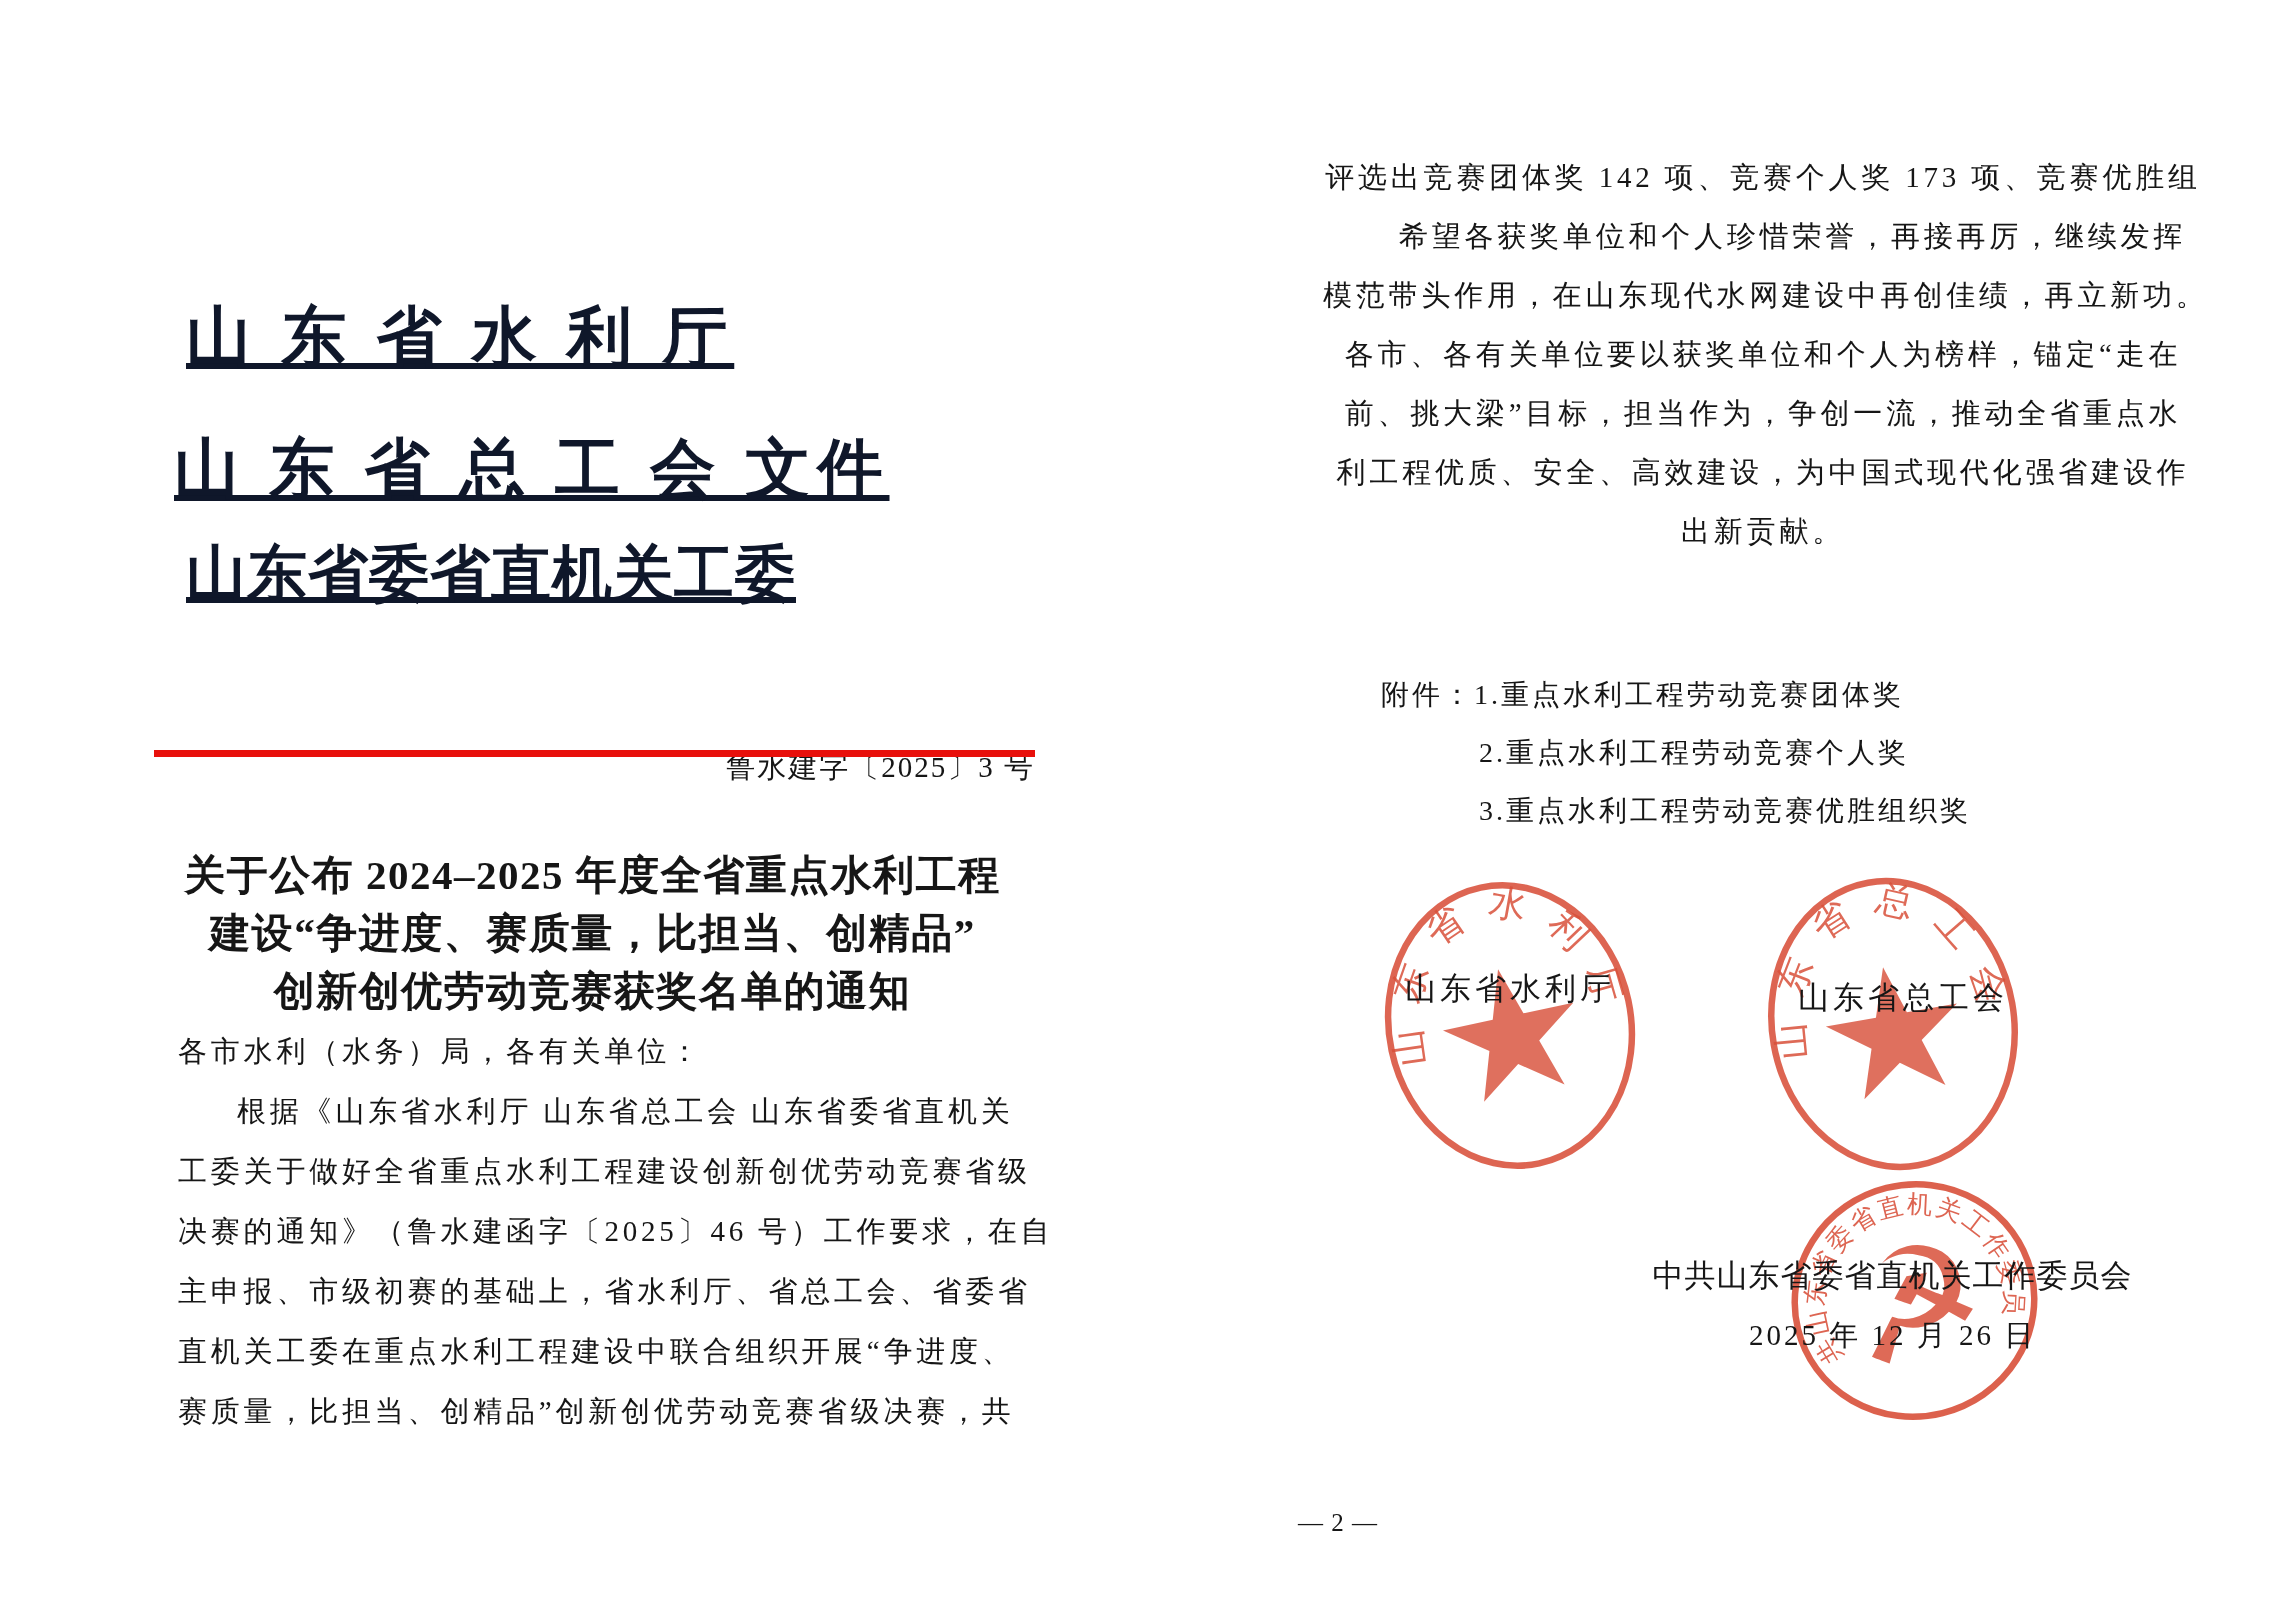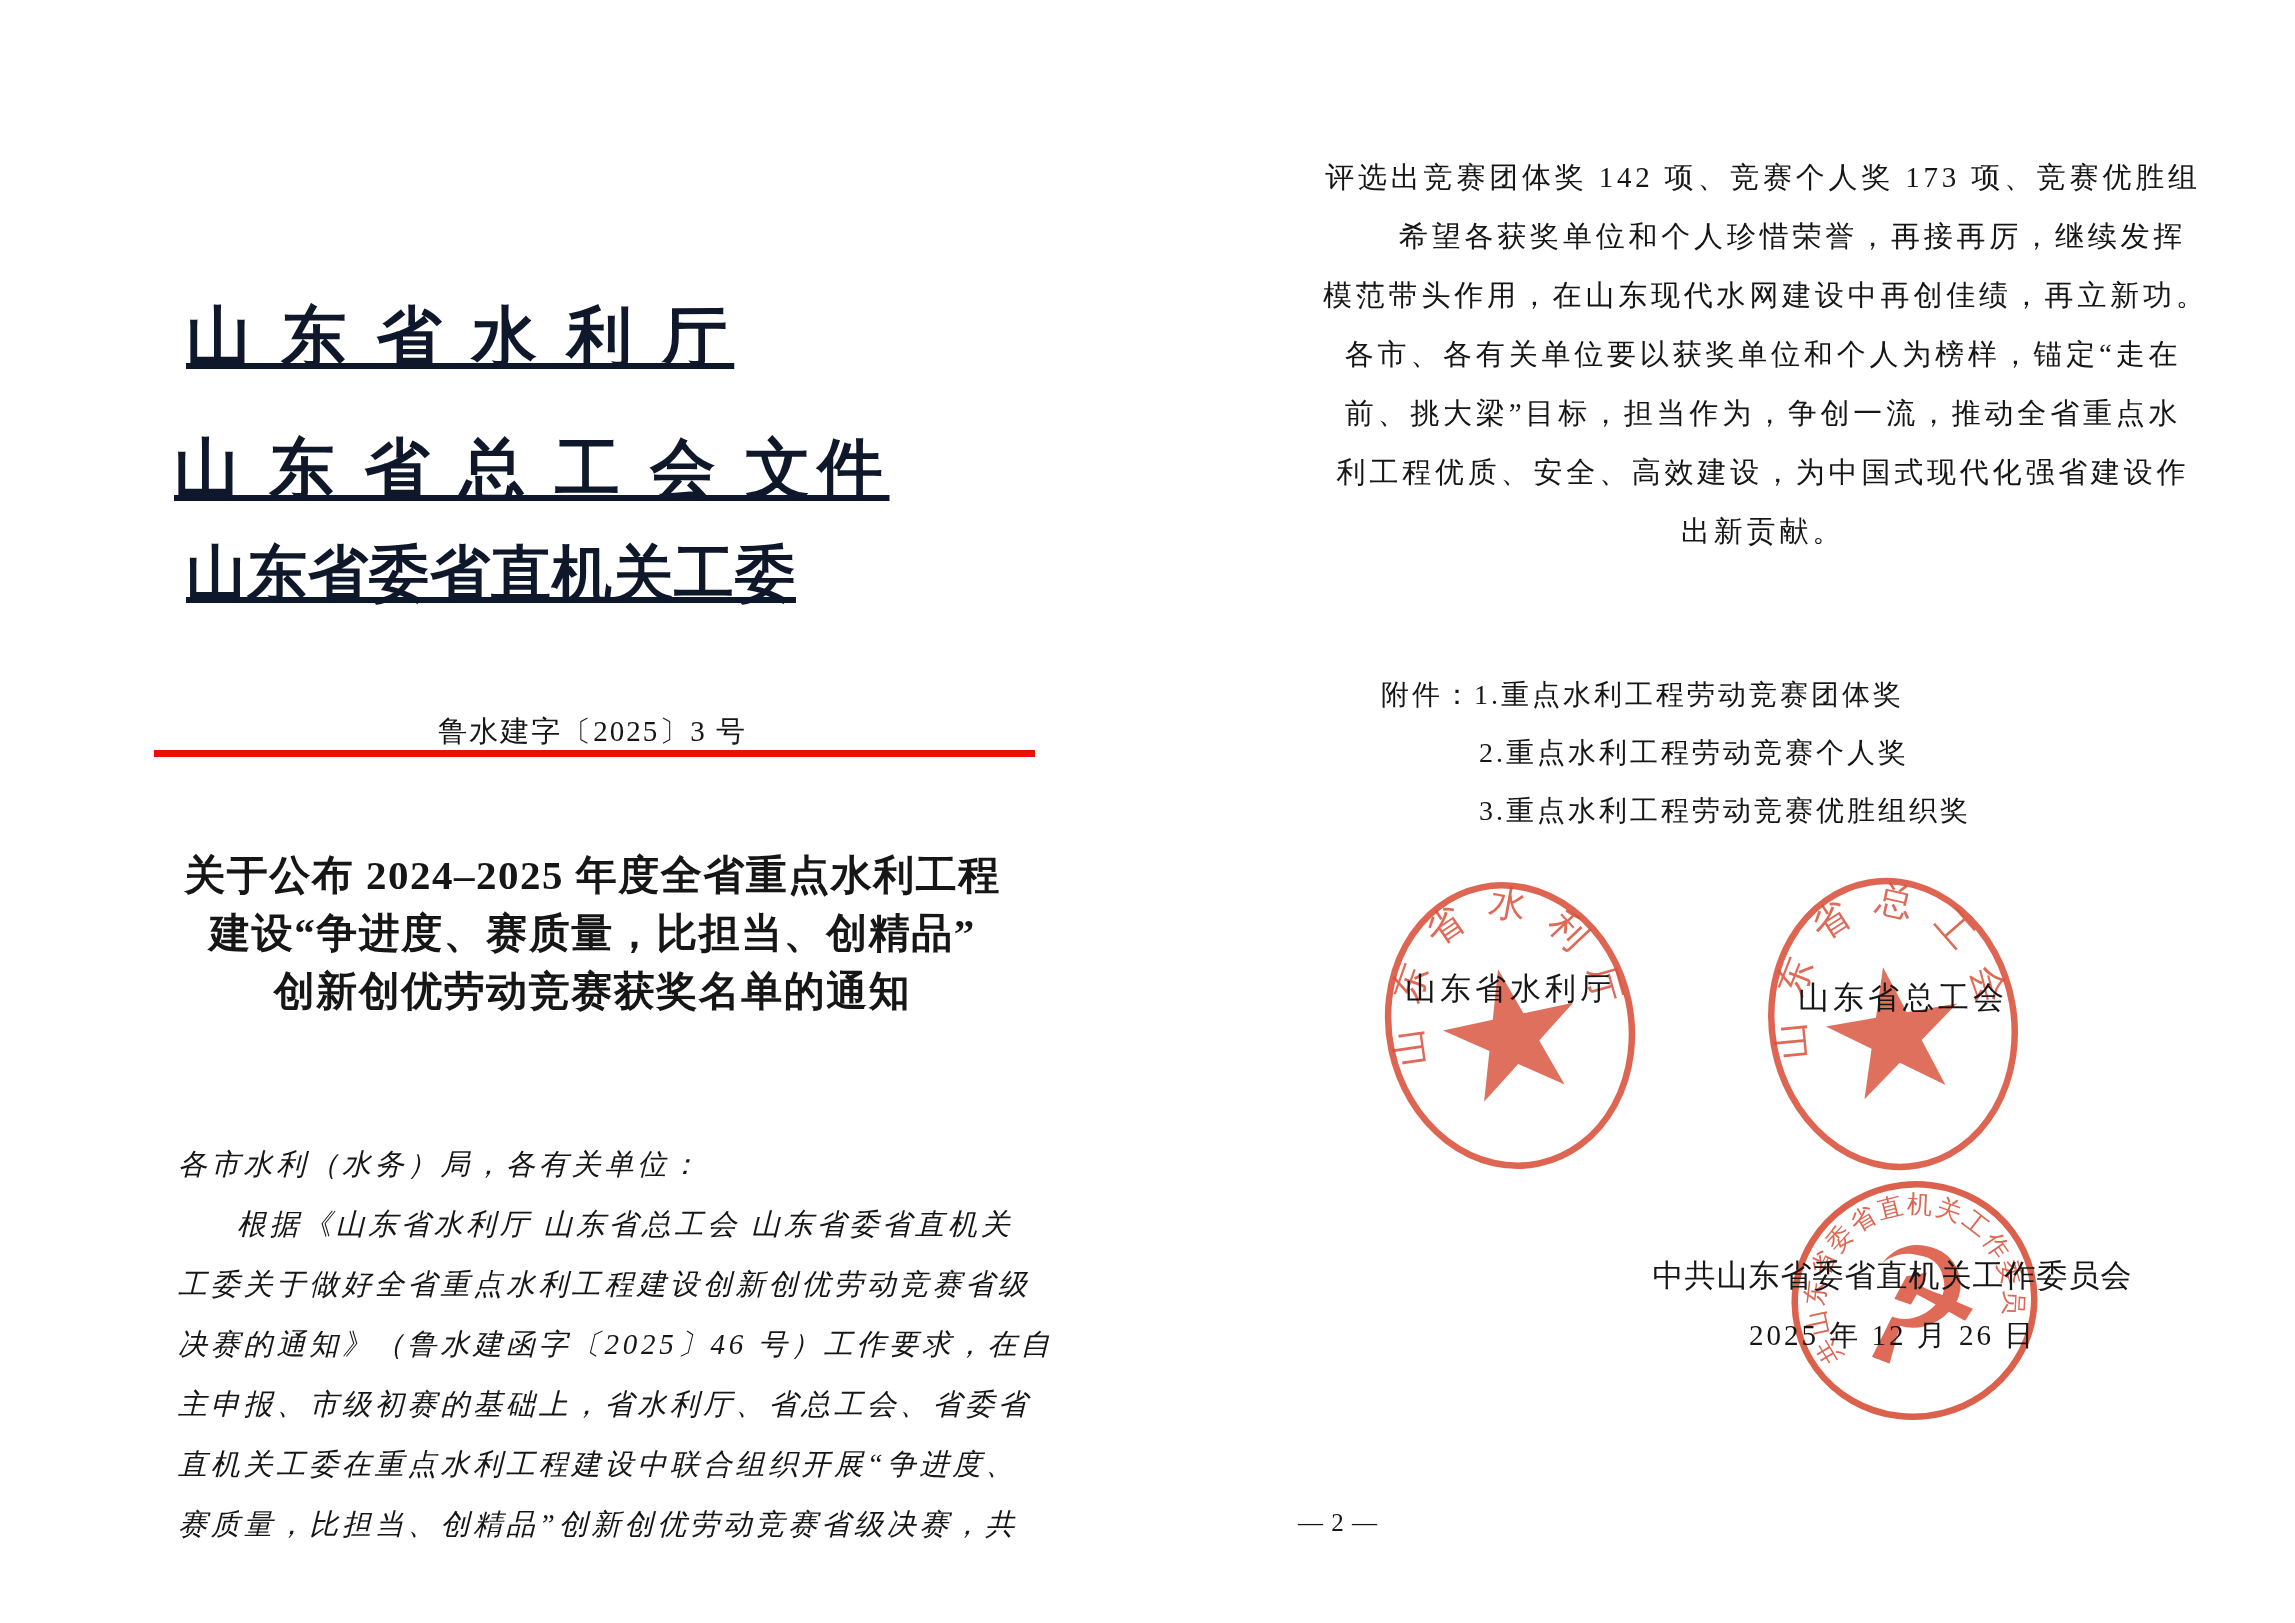--- a/index.html
+++ b/index.html
@@ -2,21 +2,21 @@
 <html style="font-size:8px"><head>
 <meta charset="utf-8">
 <style>
   html,body{margin:0;padding:0;background:#ffffff;}
   #canvas{position:relative;width:2295px;height:1623px;background:#ffffff;
           font-family:"Liberation Serif","DejaVu Serif",serif;color:#161616;overflow:hidden;}
   .abs{position:absolute;}
   .nw{white-space:nowrap;}
   .red-line{color:#0f172a;font-weight:700;font-size:65px;letter-spacing:7px;text-decoration:underline;}
   .red-line3{font-size:60px;letter-spacing:1px;}
-  .docnum{font-size:29px;letter-spacing:2px;text-align:center;}
+  .docnum{font-size:29px;letter-spacing:2px;text-align:right;margin-top:36px;}
   .rule{background:#e8100b;}
   .title-block{font-size:41px;font-weight:700;letter-spacing:1.5px;line-height:58px;text-align:center;}
   .body-block{font-size:29px;line-height:60px;letter-spacing:3.8px;}
   .rbody{line-height:59px;}
   .ind{padding-left:59px;}
   .attach-block{font-size:28px;line-height:58px;letter-spacing:3px;}
   .ind2{padding-left:98px;}
   .seal-label{font-size:31px;letter-spacing:4px;text-align:center;}
   .signer{font-size:31px;letter-spacing:1px;text-align:center;}
   .datetxt{font-size:29px;letter-spacing:3px;text-align:center;}
@@ -39,21 +39,21 @@
     <div class="abs docnum" style="left:150px;top:712px;width:885px;">鲁水建字〔2025〕3 号</div>
 
     <div class="abs rule" style="left:154px;top:750px;width:881px;height:6.5px;"></div>
 
     <div class="abs title-block" style="left:145px;top:846px;width:895px;">
       <div class="nw">关于公布 2024–2025 年度全省重点水利工程</div>
       <div class="nw">建设“争进度、赛质量，比担当、创精品”</div>
       <div class="nw">创新创优劳动竞赛获奖名单的通知</div>
     </div>
 
-    <div class="abs body-block" style="left:178px;top:1134px;width:880px;font-style:italic;">
+    <div class="abs body-block" style="left:178px;top:1021px;width:880px;">
       <div class="nw">各市水利（水务）局，各有关单位：</div>
       <div class="nw ind">根据《山东省水利厅 山东省总工会 山东省委省直机关</div>
       <div class="nw">工委关于做好全省重点水利工程建设创新创优劳动竞赛省级</div>
       <div class="nw">决赛的通知》（鲁水建函字〔2025〕46 号）工作要求，在自</div>
       <div class="nw">主申报、市级初赛的基础上，省水利厅、省总工会、省委省</div>
       <div class="nw">直机关工委在重点水利工程建设中联合组织开展“争进度、</div>
       <div class="nw">赛质量，比担当、创精品”创新创优劳动竞赛省级决赛，共</div>
     </div>
 
   </section>

